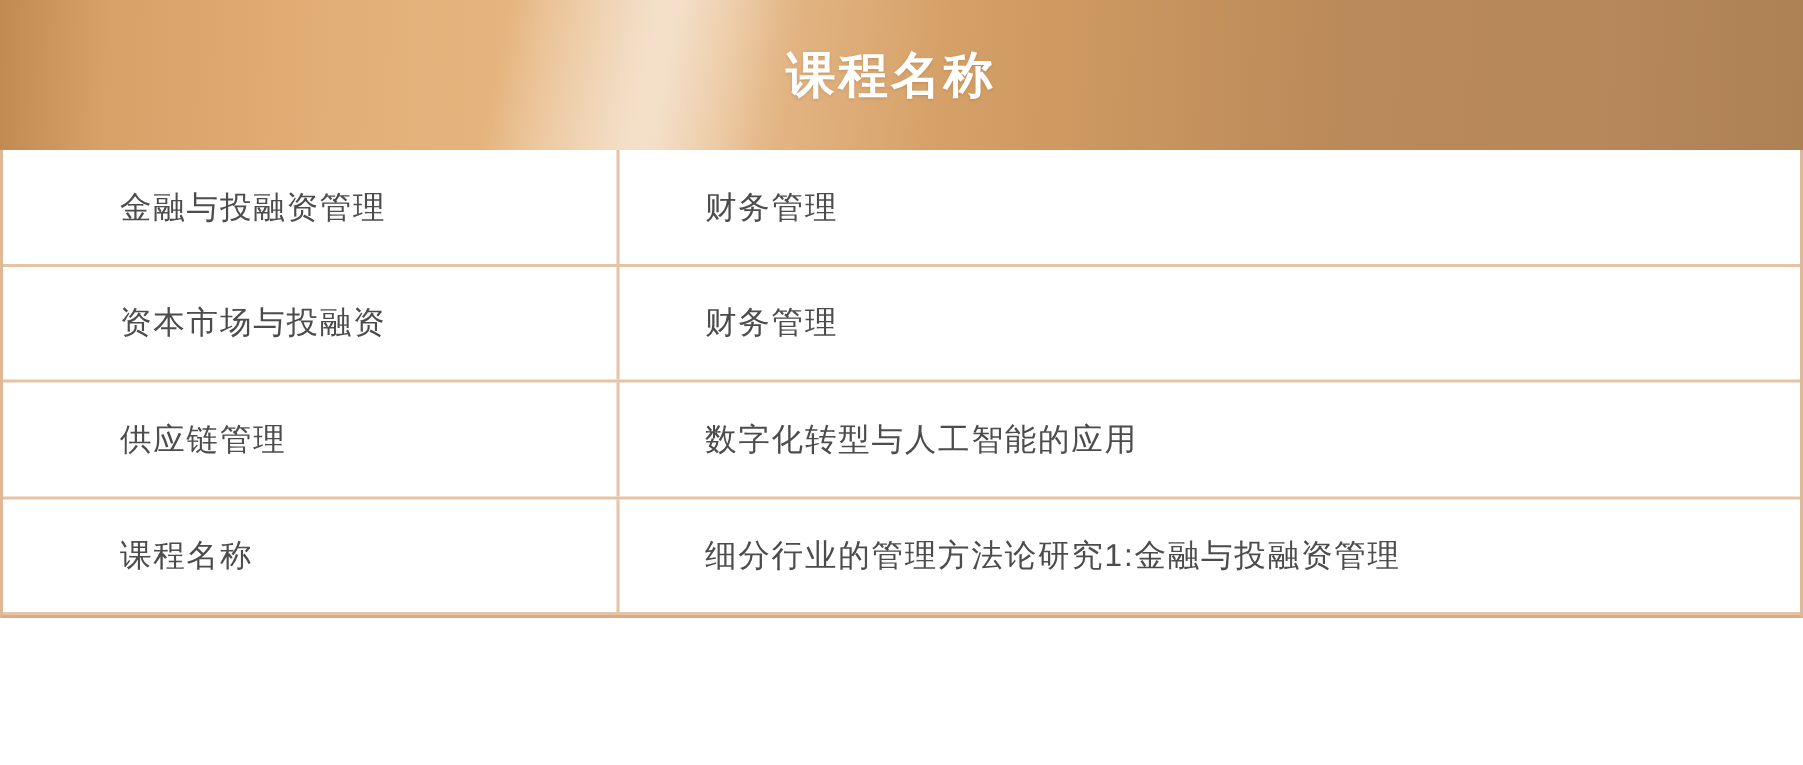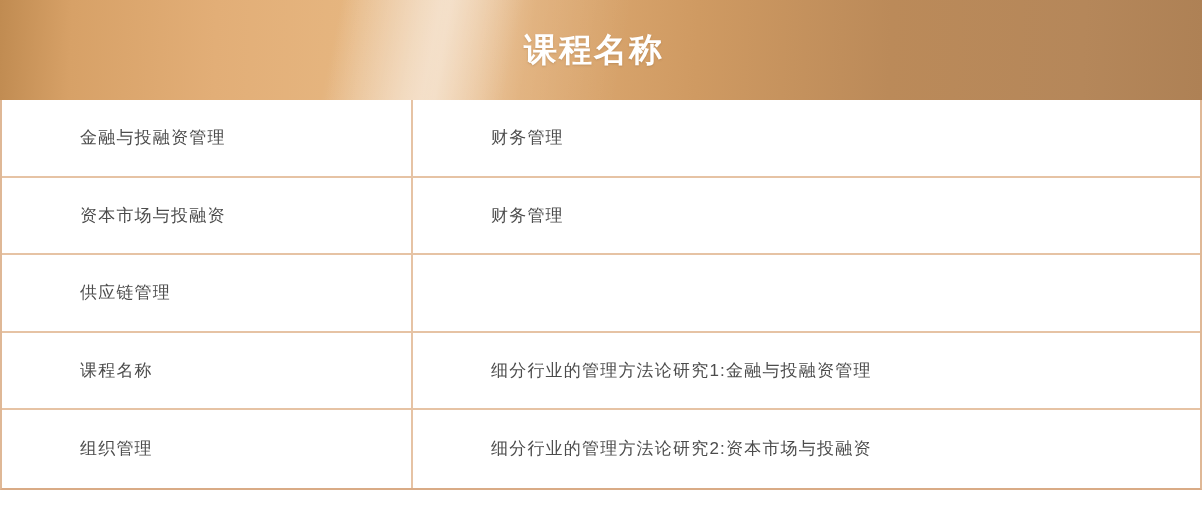--- a/index.html
+++ b/index.html
@@ -93,32 +93,32 @@
     box-sizing: border-box;
   }
   .table-row.last-row {
     border-bottom: none;
   }
   .cell {
     display: flex;
     align-items: center;
     box-sizing: border-box;
     color: #4c4c4c;
-    font-size: 17px;
+    font-size: 21px;
     letter-spacing: 1.2px;
     white-space: nowrap;
   }
   .cell-left {
     width: 411px;
     padding-left: 78px;
     border-right: 2px solid #e6c3a4;
   }
   .cell-right {
     flex: 1;
-    padding-left: 78px;
+    padding-left: 57px;
   }
 </style>
 </head>
 <body>
 
 <div class="course-table">
 
   <div class="table-header">
     <div class="header-sheen"></div>
     <div class="header-title">课程名称</div>
@@ -131,26 +131,23 @@
       <div class="cell cell-right">财务管理</div>
     </div>
 
     <div class="table-row">
       <div class="cell cell-left">资本市场与投融资</div>
       <div class="cell cell-right">财务管理</div>
     </div>
 
     <div class="table-row">
       <div class="cell cell-left">供应链管理</div>
+      <div class="cell cell-right">数字化转型与人工智能的应用</div>
     </div>
 
     <div class="table-row">
       <div class="cell cell-left">课程名称</div>
       <div class="cell cell-right">细分行业的管理方法论研究1:金融与投融资管理</div>
     </div>
 
-    <div class="table-row last-row">
-      <div class="cell cell-left">组织管理</div>
-      <div class="cell cell-right">细分行业的管理方法论研究2:资本市场与投融资</div>
-    </div>
 
   </div>
 </div>
 
 </body></html>

